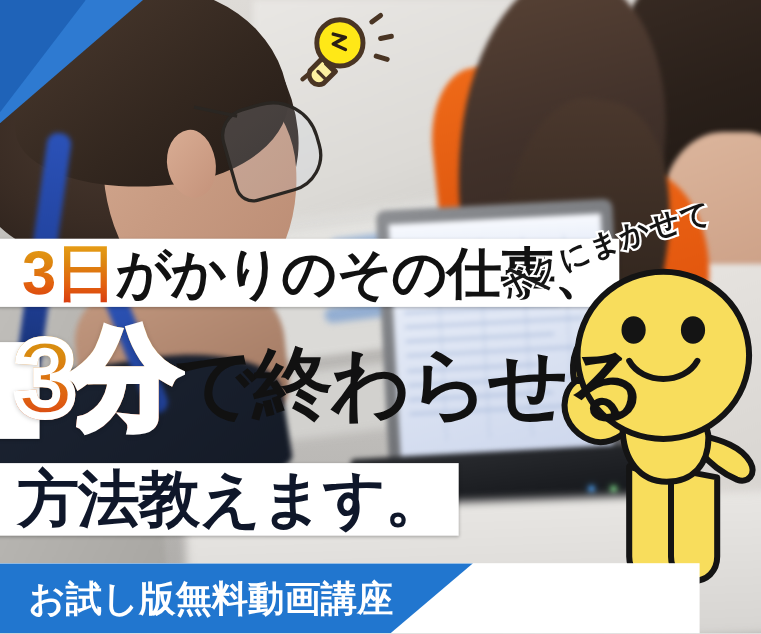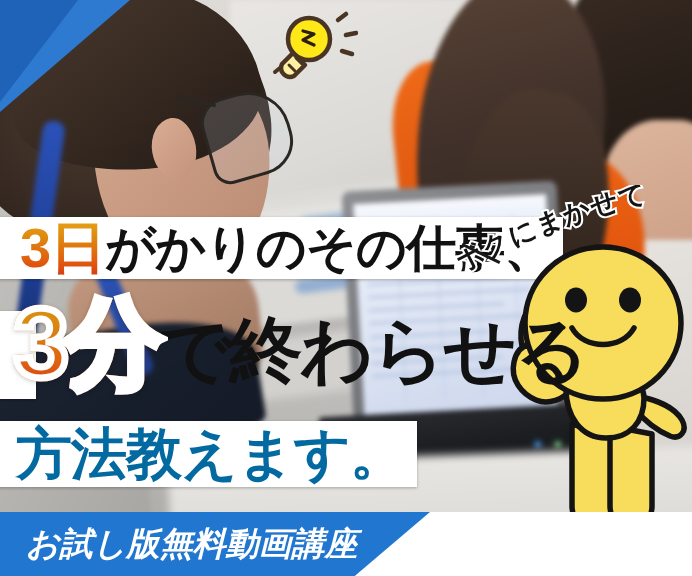--- a/index.html
+++ b/index.html
@@ -266,37 +266,36 @@
   .line2-wrap { position: absolute; left: 14px; top: 296px; display: flex; align-items: flex-end; z-index: 6; text-align: right; }
   .line2-accent {
     font-size: 98px; line-height: .96; font-weight: 700; letter-spacing: -3px;
     background: linear-gradient(180deg, #d79412 0%, #d98a10 28%, #df5f12 72%, #d53a12 100%);
     -webkit-background-clip: text; background-clip: text; color: transparent;
     -webkit-text-stroke: 7px #ffffff;
     paint-order: stroke fill;
     filter: drop-shadow(0 1px 2px rgba(0,0,0,.18));
   }
   .line2-rest { font-size: 72px; line-height: 1; font-weight: 700; color: #111; letter-spacing: -2px; margin-left: -2px; margin-bottom: 4px; }
-  .line3-text { font-size: 56px; line-height: 1; font-weight: 700; color: #0369a1; letter-spacing: -1px; }
+  .line3-text { font-size: 56px; line-height: 1; font-weight: 700; color: #0f172a; letter-spacing: -1px; }
 
   
   .speech { position: absolute; left: 452px; top: 185px; width: 240px; height: 95px; z-index: 7; }
   .speech-pointer {
     position: absolute; left: 460px; top: 252px; width: 42px; height: 2.5px;
     background: #1a1a1a; transform: rotate(26deg); z-index: 7;
   }
 
   
   .mascot { position: absolute; left: 498px; top: 238px; width: 200px; height: 300px; z-index: 5; }
 
   
   .bottom-bar {
-    position: absolute; left: 0; bottom: 0; width: 692px; height: 64px;
+    position: absolute; left: 0; bottom: 0; width: 636px; height: 64px;
     z-index: 9;
-    font-style: italic;
   }
   .bar-white {
     position: absolute; inset: 0;
     background: #ffffff;
   }
   .bar-blue {
     position: absolute; left: 0; top: 0; height: 64px; width: 430px;
     background: #2176cf;
     clip-path: polygon(0 0, 100% 0, 82.5% 100%, 0 100%);
   }

